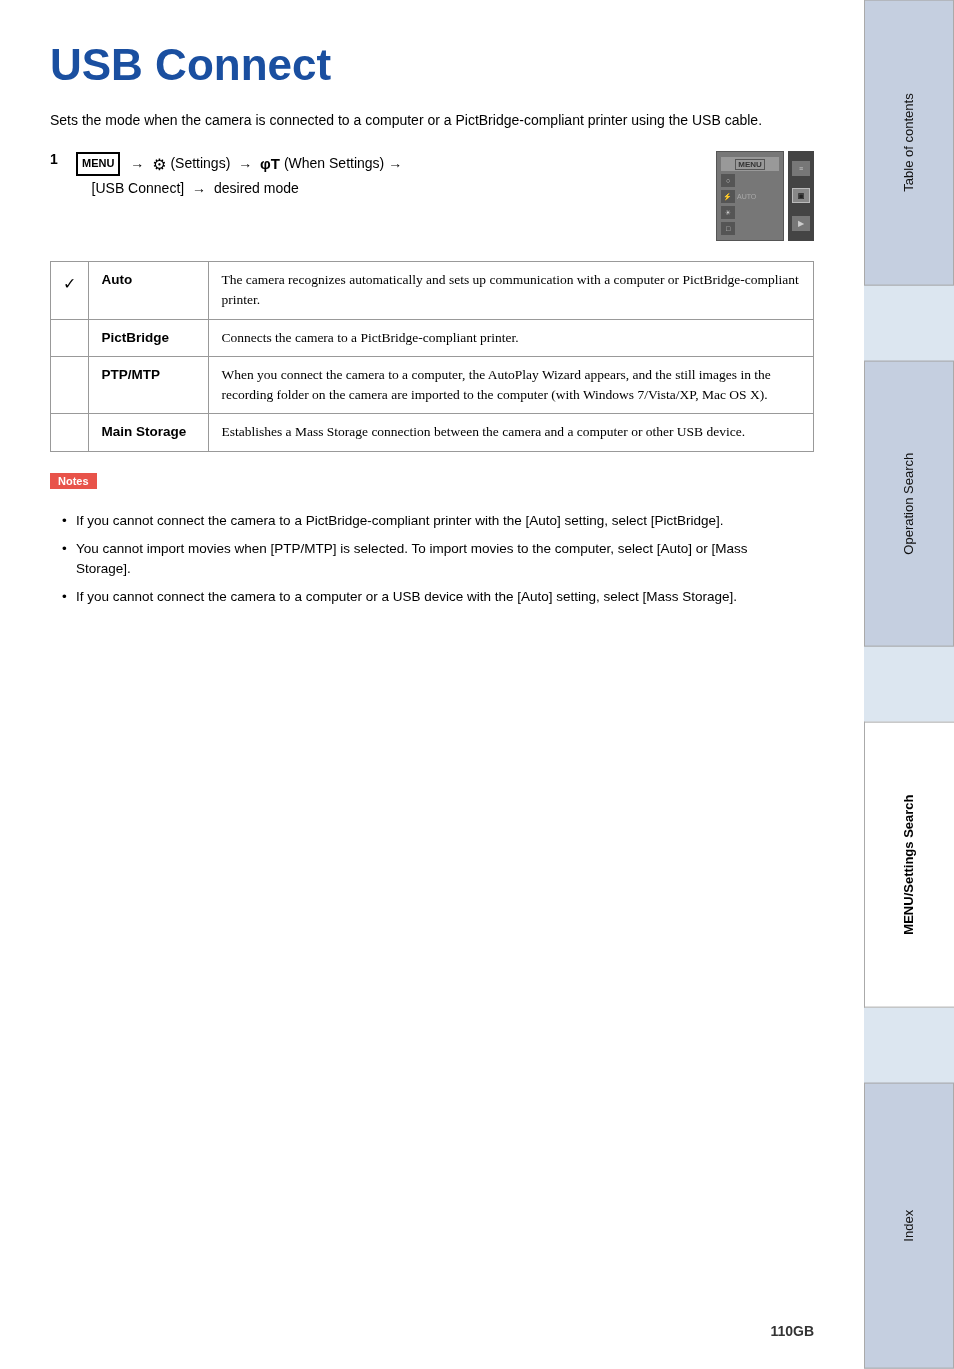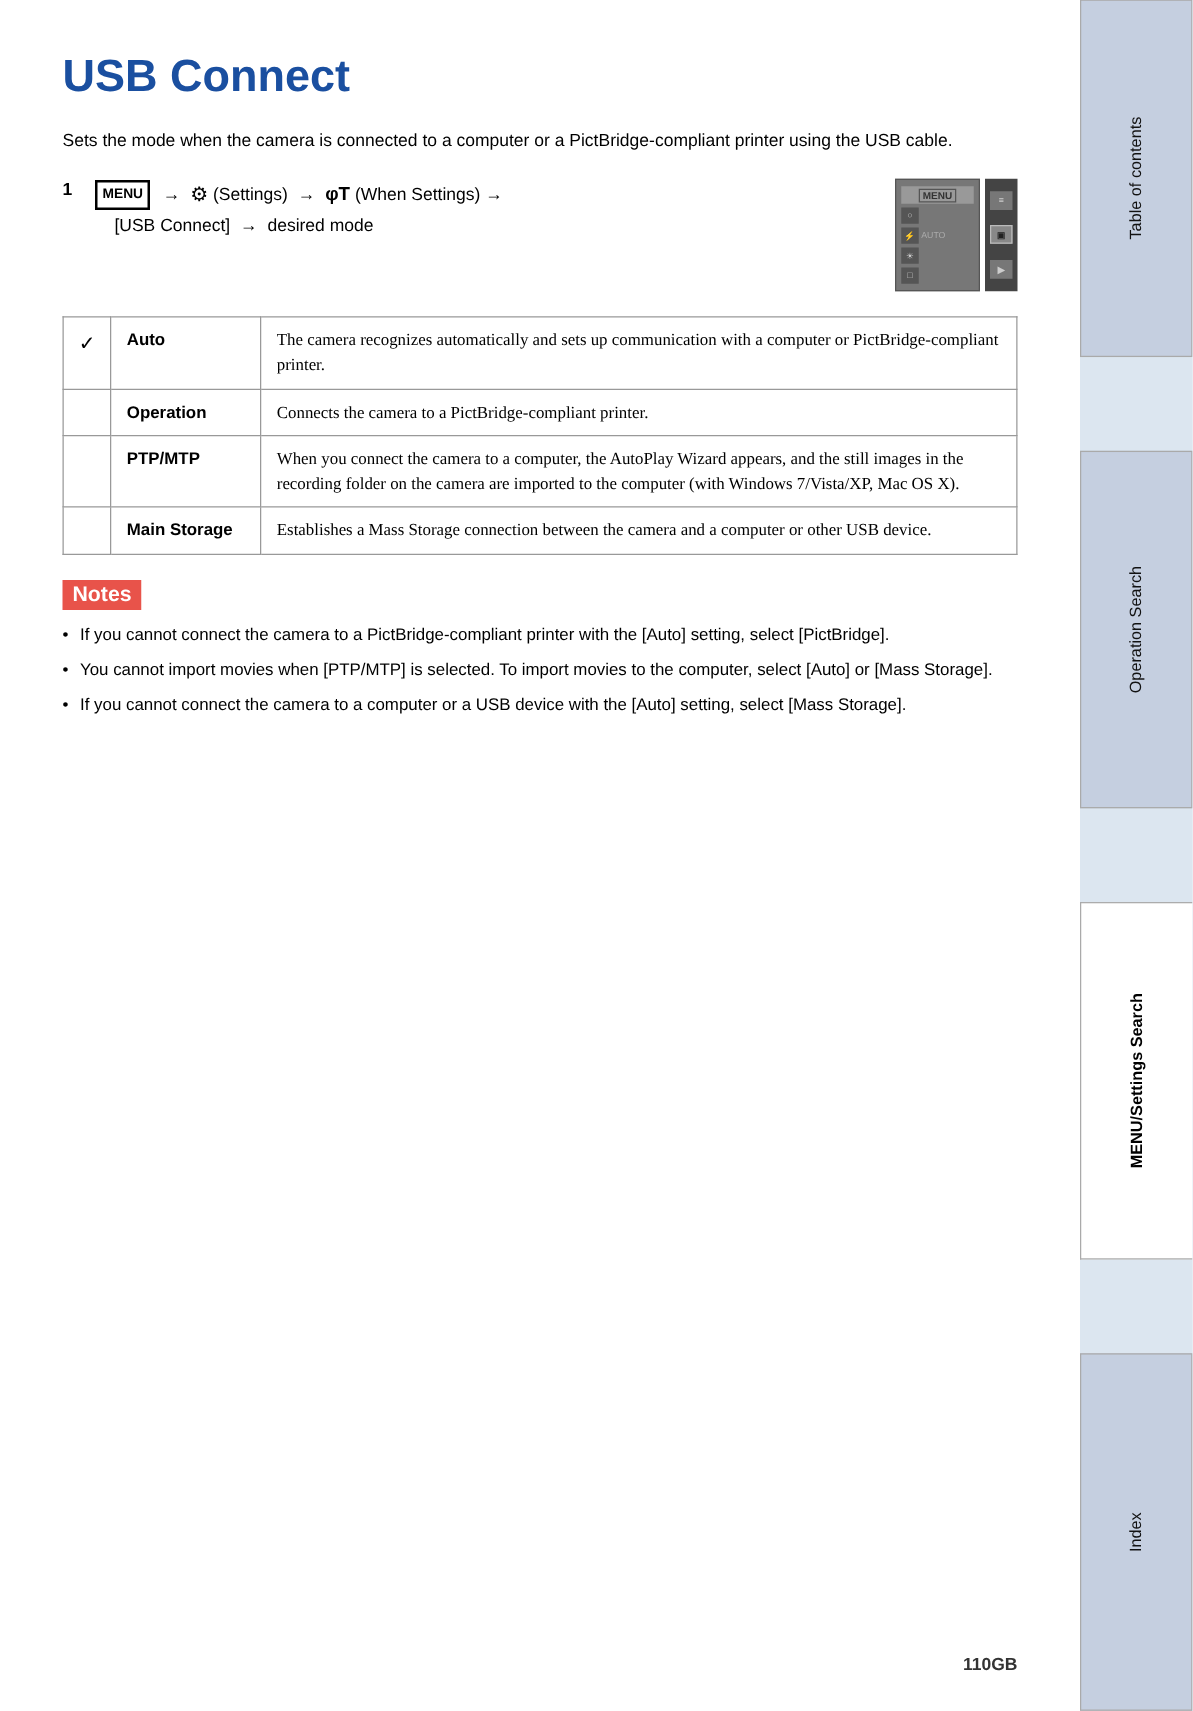--- a/index.html
+++ b/index.html
@@ -15,21 +15,21 @@
     }
 
     .main-content {
       flex: 1;
       background: #fff;
       padding: 40px 50px 40px 50px;
       position: relative;
     }
 
     .page-title {
-      font-size: 36px;
+      font-size: 44px;
       font-weight: bold;
       color: #1a4fa0;
       margin-bottom: 20px;
     }
 
     .intro-text {
       font-size: 14px;
       line-height: 1.5;
       margin-bottom: 20px;
     }
@@ -92,29 +92,29 @@
     .data-table .desc-col {
       vertical-align: top;
       font-family: Liberation Serif, serif;
     }
 
     .notes-box {
       background: #e8534a;
       color: #fff;
       display: inline-block;
       padding: 2px 8px;
-      font-size: 17px;
+      font-size: 11px;
       font-weight: bold;
       margin-bottom: 10px;
     }
 
     .notes-list {
       list-style: none;
       padding: 0;
-      margin: 0;
+      margin: 12px;
     }
 
     .notes-list li {
       font-size: 13.5px;
       line-height: 1.5;
       margin-bottom: 8px;
       padding-left: 14px;
       position: relative;
     }
 
@@ -271,21 +271,21 @@
 
   <table class="data-table">
     <tbody id="table-body">
     <tr>
           <td class="check-col"><span style="font-size:16px;">✓</span></td>
           <td class="label-col">Auto</td>
           <td class="desc-col">The camera recognizes automatically and sets up communication with a computer or PictBridge-compliant printer.</td>
         </tr>
         <tr>
           <td class="check-col"></td>
-          <td class="label-col">Operation</td>
+          <td class="label-col">PictBridge</td>
           <td class="desc-col">Connects the camera to a PictBridge-compliant printer.</td>
         </tr>
         <tr>
           <td class="check-col"></td>
           <td class="label-col">PTP/MTP</td>
           <td class="desc-col">When you connect the camera to a computer, the AutoPlay Wizard appears, and the still images in the recording folder on the camera are imported to the computer (with Windows 7/Vista/XP, Mac OS X).</td>
         </tr>
         <tr>
           <td class="check-col"></td>
           <td class="label-col">Main Storage</td>

